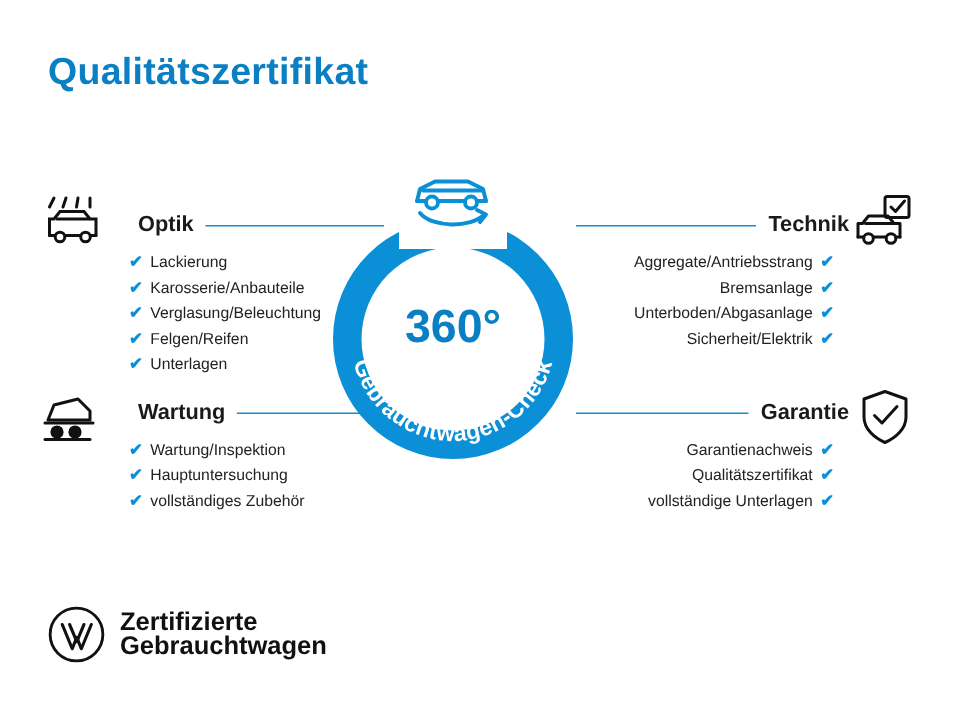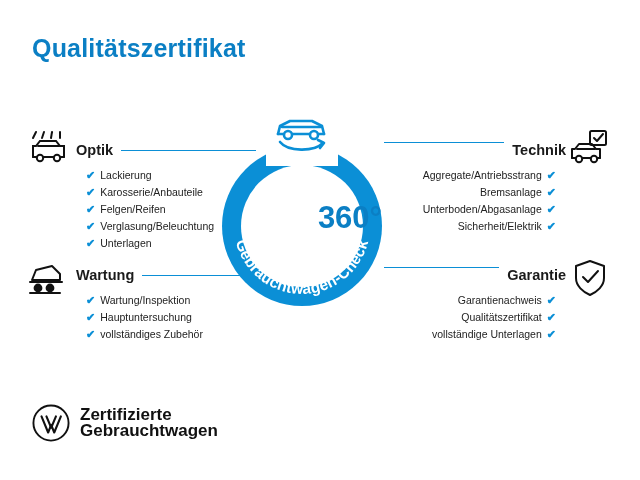--- a/index.html
+++ b/index.html
@@ -74,21 +74,21 @@
     top: -6px;
     width: 72px;
     height: 26px;
     background: #ffffff;
   }
   .deg {
     position: absolute;
     left: 0;
     top: 54px;
     width: 160px;
-    text-align: right;
+    text-align: center;
     font-size: 31px;
     font-weight: bold;
     color: #0b7fc4;
   }
   .arcText {
     position: absolute;
     left: 0; top: 0;
     width: 160px;
     height: 160px;
     pointer-events: none;
@@ -110,20 +110,21 @@
 
   
   .section {
     position: absolute;
   }
   .sec-head {
     font-size: 14.5px;
     font-weight: bold;
     color: #1a1a1a;
     white-space: nowrap;
+    margin-left: 16px;
   }
   .rule {
     height: 1px;
     background: #0b8fd6;
   }
   .items {
     margin-top: 9px;
   }
   .item {
     font-size: 10.5px;
@@ -143,21 +144,21 @@
   }
   .left .sec-head { margin-right: 8px; }
   .left .rule { flex: 1 1 auto; }
   .left .item .chk { margin-right: 5px; }
   .left .items { padding-left: 10px; }
 
   
   .right { text-align: right; }
   .right .sec-row {
     display: flex;
-    align-items: flex-start;
+    align-items: center;
   }
   .right .sec-head { margin-left: 8px; order: 2; }
   .right .rule { flex: 1 1 auto; order: 1; }
   .right .item .chk { margin-left: 5px; }
   .right .items { padding-right: 10px; }
 
   .icon-box {
     position: absolute;
   }
 
@@ -193,22 +194,22 @@
   <div class="title">Qualitätszertifikat</div>
 
   <div class="section left" style="left:76px; top:142px; width:180px;">
     <div class="sec-row">
       <div class="sec-head">Optik</div>
       <div class="rule"></div>
     </div>
     <div class="items">
       <div class="item"><span class="chk">✔</span><span>Lackierung</span></div>
       <div class="item"><span class="chk">✔</span><span>Karosserie/Anbauteile</span></div>
+      <div class="item"><span class="chk">✔</span><span>Verglasung/Beleuchtung</span></div>
       <div class="item"><span class="chk">✔</span><span>Felgen/Reifen</span></div>
-      <div class="item"><span class="chk">✔</span><span>Verglasung/Beleuchtung</span></div>
       <div class="item"><span class="chk">✔</span><span>Unterlagen</span></div>
     </div>
   </div>
   <div class="icon-box" style="left:26px; top:130px;">
     <svg width="46" height="40" viewBox="0 0 46 40">
       <g stroke="#111" stroke-width="2" fill="none" stroke-linecap="round">
         <line x1="10" y1="2" x2="7" y2="8"></line>
         <line x1="18" y1="2" x2="16" y2="8"></line>
         <line x1="26" y1="2" x2="25" y2="8"></line>
         <line x1="34" y1="2" x2="34" y2="8"></line>

